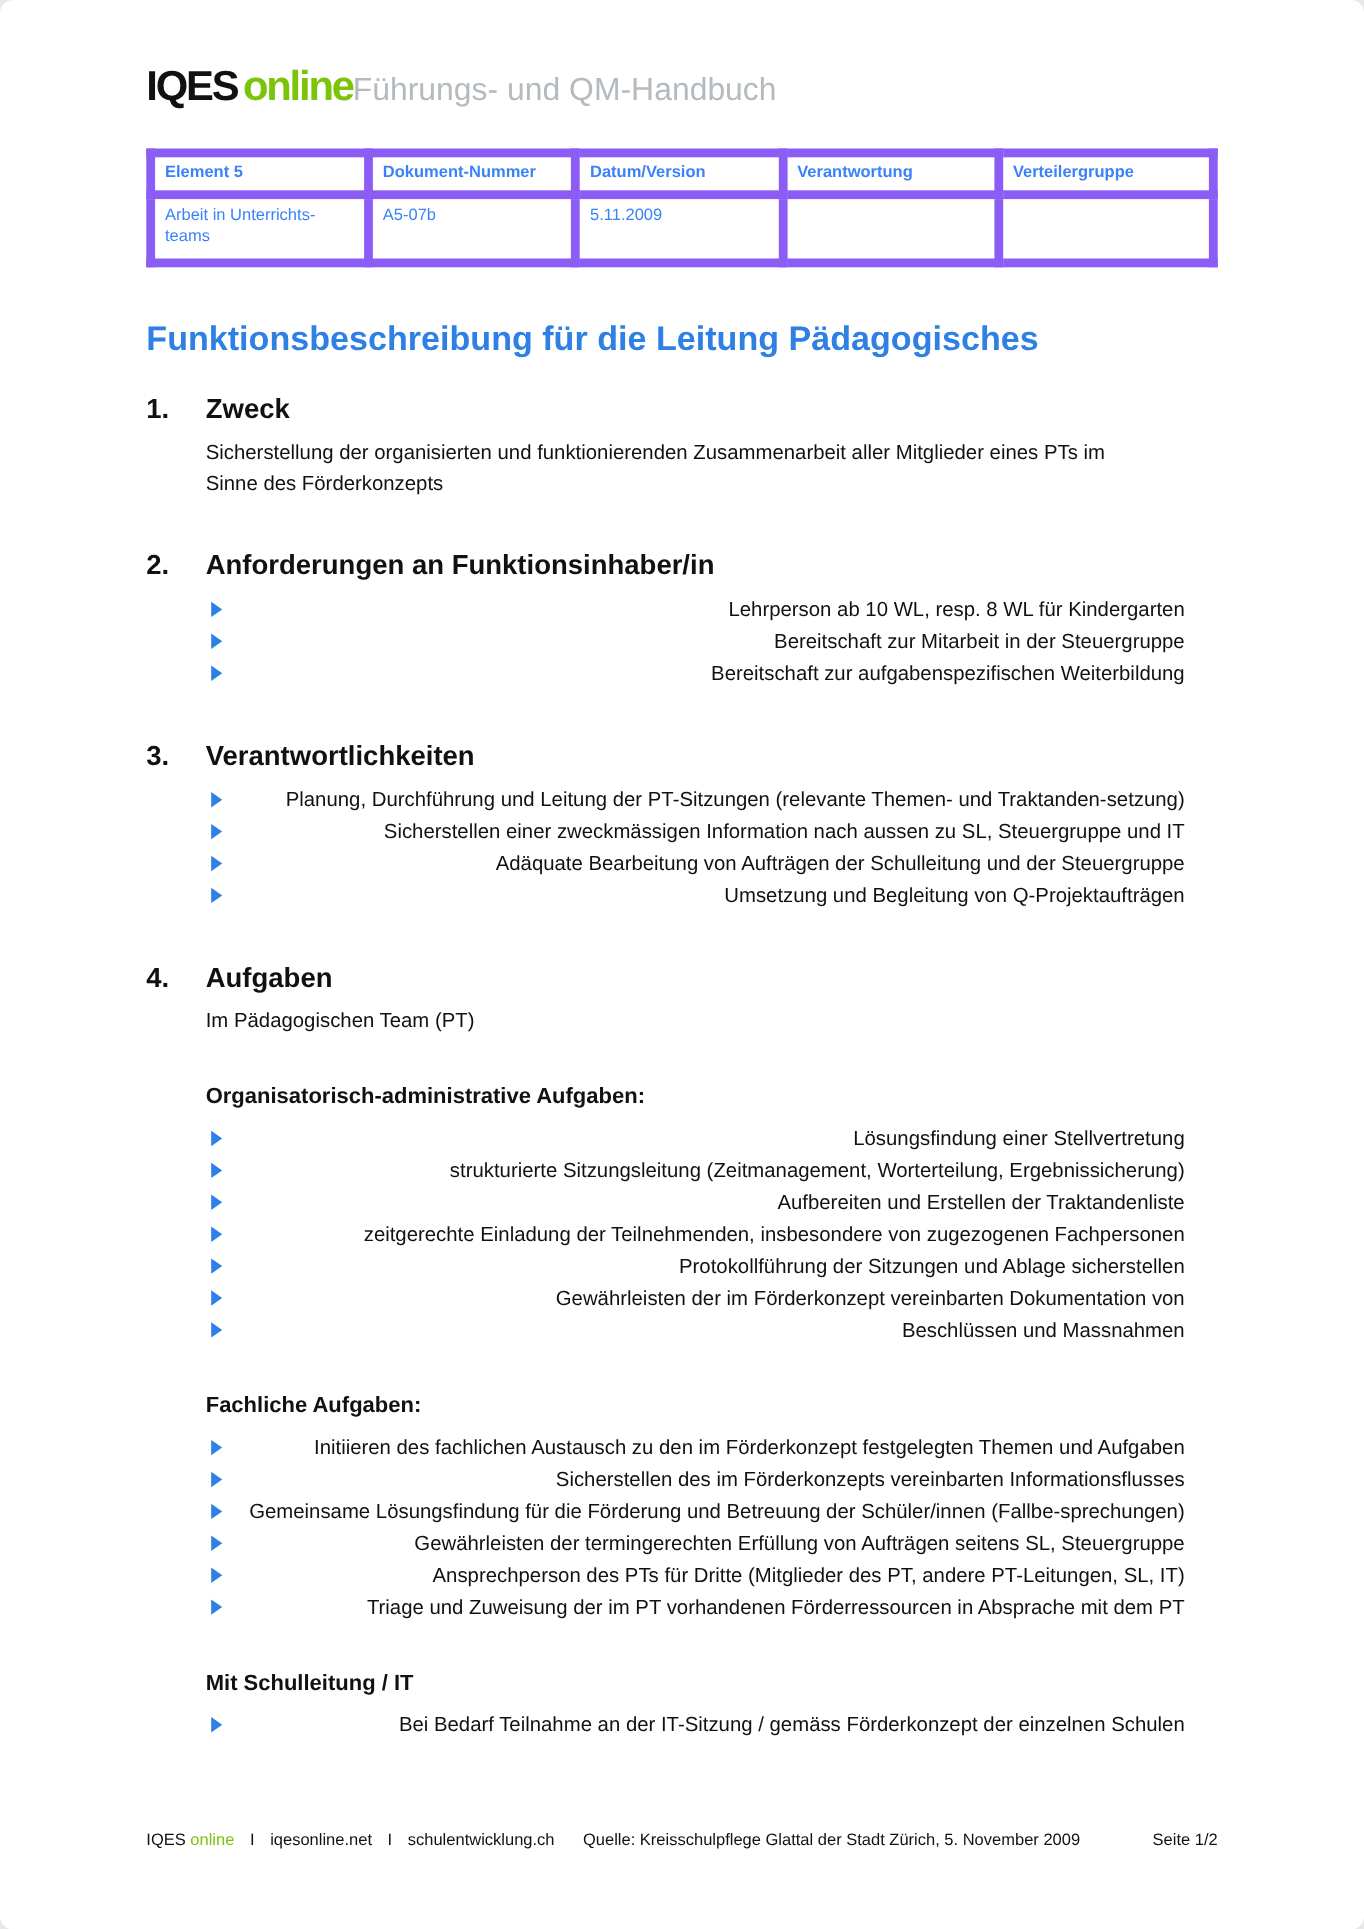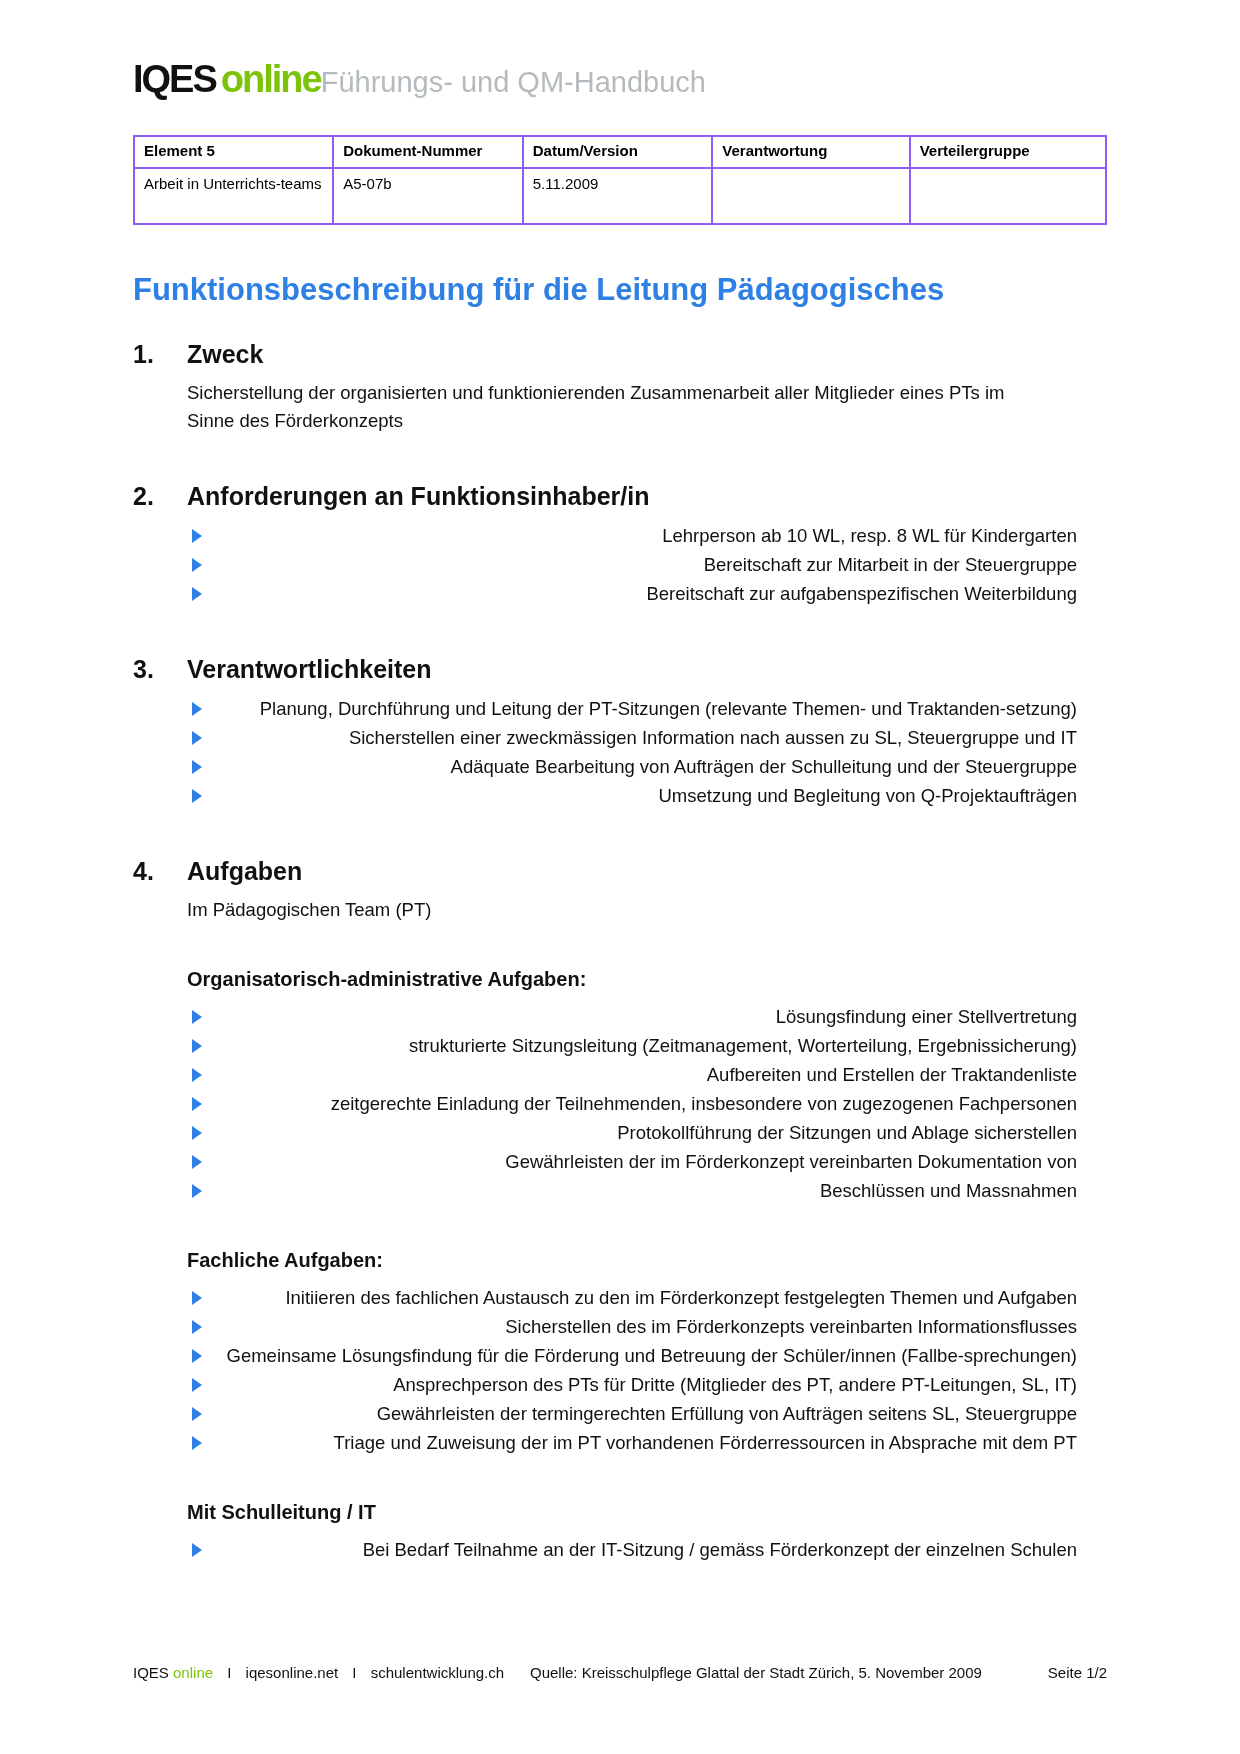--- a/index.html
+++ b/index.html
@@ -4,20 +4,21 @@
 <style>
   html,body { margin:0; padding:0; background:#e8e8e8; }
   .page {
     position:relative;
     width:1240px; height:1754px;
     margin:0 auto;
     background:#ffffff;
     font-family:"Liberation Sans", sans-serif;
     color:#111;
     overflow:hidden;
+    border-radius:12px;
   }
   .content { padding:0 133px; }
 
   
   .doc-header {
     display:flex; align-items:baseline;
     padding:58px 133px 0 133px;
   }
   .logo { font-size:38px; font-weight:bold; letter-spacing:-2px; white-space:nowrap; }
   .logo .brand-black { color:#111; }
@@ -29,22 +30,22 @@
   }
 
   
   .meta-table {
     width:100%;
     margin-top:34px;
     border-collapse:collapse;
     table-layout:fixed;
   }
   .meta-table th, .meta-table td {
-    border:2px solid #8b5cf6;
-    color:#000000;
+    border:8px solid #8b5cf6;
+    color:#3b82f6;
     font-size:15px;
     text-align:left;
     vertical-align:top;
     padding:5px 9px;
   }
   .meta-table th { font-weight:bold; height:20px; }
   .meta-table td { height:44px; line-height:19px; }
 
   
   .doc-title {
@@ -276,26 +277,26 @@
             <span>Sicherstellen des im Förderkonzepts vereinbarten Informationsflusses</span>
           </li>
 
           <li>
             <span class="bullet-arrow-icon"></span>
             <span>Gemeinsame Lösungsfindung für die Förderung und Betreuung der Schüler/innen (Fallbe-sprechungen)</span>
           </li>
 
           <li>
             <span class="bullet-arrow-icon"></span>
+            <span>Gewährleisten der termingerechten Erfüllung von Aufträgen seitens SL, Steuergruppe</span>
+          </li>
+
+          <li>
+            <span class="bullet-arrow-icon"></span>
             <span>Ansprechperson des PTs für Dritte (Mitglieder des PT, andere PT-Leitungen, SL, IT)</span>
-          </li>
-
-          <li>
-            <span class="bullet-arrow-icon"></span>
-            <span>Gewährleisten der termingerechten Erfüllung von Aufträgen seitens SL, Steuergruppe</span>
           </li>
 
           <li>
             <span class="bullet-arrow-icon"></span>
             <span>Triage und Zuweisung der im PT vorhandenen Förderressourcen in Absprache mit dem PT</span>
           </li>
         </ul>
 
       <h3 class="sub-heading">Mit Schulleitung / IT</h3>
       <ul class="bullets">

